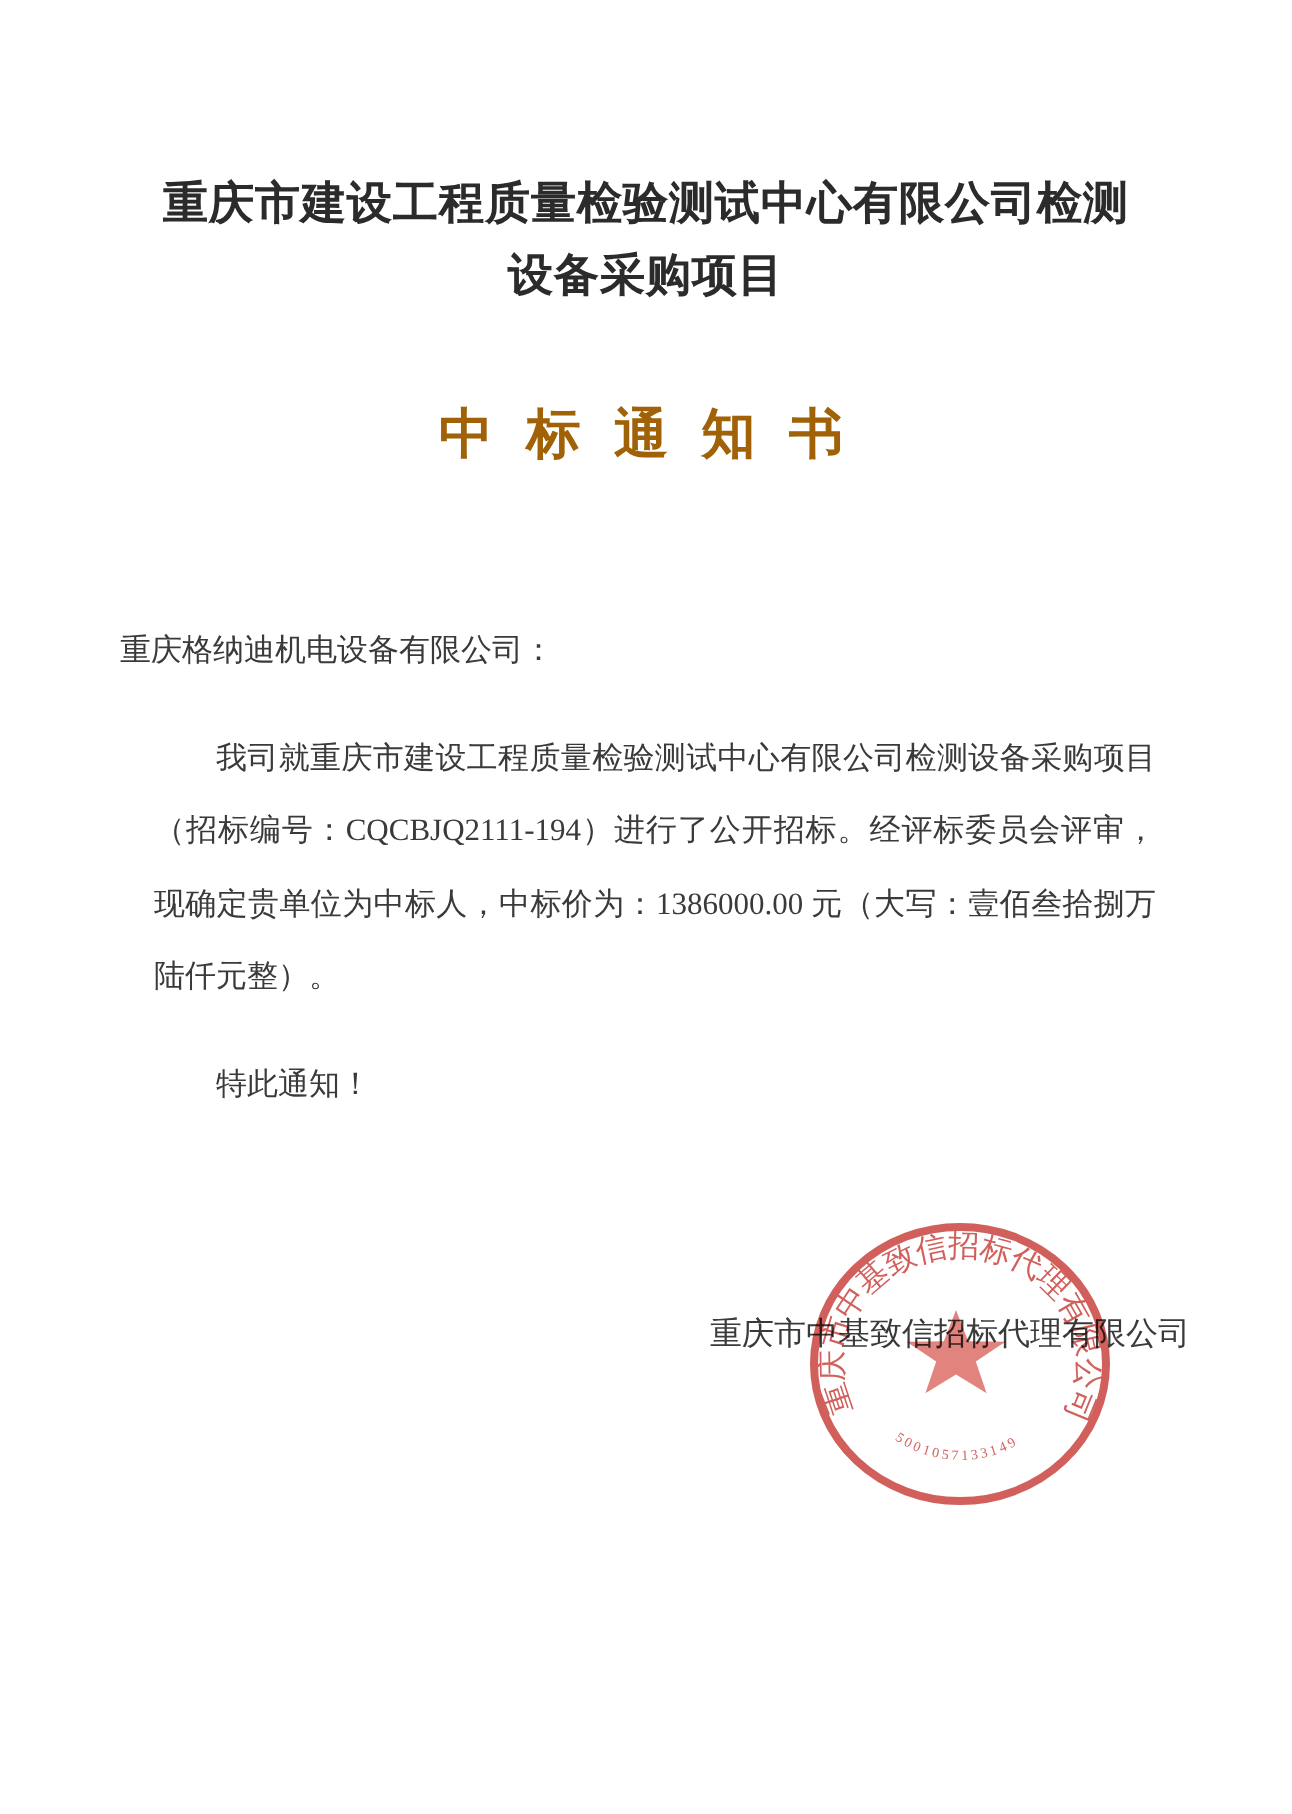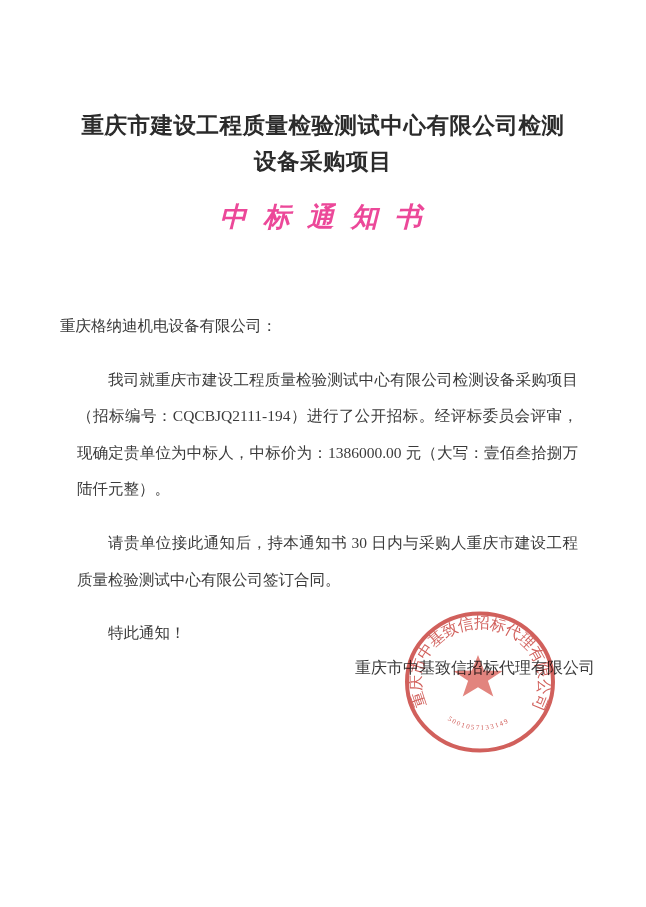--- a/index.html
+++ b/index.html
@@ -12,42 +12,41 @@
     width: 646px;
     height: 907px;
     margin: 0 auto;
     background: #ffffff;
     overflow: hidden;
     font-family: "Liberation Serif", "DejaVu Serif", serif;
     color: #3a3a3a;
   }
   .project-title {
     position: absolute;
-    top: 108px;
+    top: 84px;
     left: 0;
     right: 0;
     text-align: center;
     font-size: 22.5px;
     font-weight: bold;
     color: #2b2b2b;
     line-height: 36px;
     letter-spacing: 0.5px;
   }
   .notice-title {
     position: absolute;
     top: 198px;
     left: 0;
     right: 0;
     text-align: center;
     font-size: 27px;
     font-weight: bold;
-    color: #ec4899;
+    color: #a16207;
     letter-spacing: 5px;
     line-height: 38px;
-    font-style: italic;
   }
   .body-text {
     position: absolute;
     top: 308px;
     left: 60px;
     width: 535px;
     font-size: 15.5px;
     line-height: 36.6px;
     text-align: justify;
     color: #3a3a3a;
@@ -98,21 +97,20 @@
   <div class="project-title">
     <div>重庆市建设工程质量检验测试中心有限公司检测</div>
     <div>设备采购项目</div>
   </div>
 
   <div class="notice-title">中 标 通 知 书</div>
 
   <div class="body-text">
     <p class="recipient">重庆格纳迪机电设备有限公司：</p>
     <p class="para">我司就重庆市建设工程质量检验测试中心有限公司检测设备采购项目（招标编号：CQCBJQ2111-194）进行了公开招标。经评标委员会评审，现确定贵单位为中标人，中标价为：1386000.00 元（大写：壹佰叁拾捌万陆仟元整）。</p>
-    <p class="para">请贵单位接此通知后，持本通知书 30 日内与采购人重庆市建设工程质量检验测试中心有限公司签订合同。</p>
     <p class="para">特此通知！</p>
   </div>
 
   <div class="signature">
     <div class="company">重庆市中基致信招标代理有限公司</div>
   </div>
 
   <svg class="seal" viewBox="400 603 160 157" xmlns="http://www.w3.org/2000/svg" aria-hidden="true">
     <defs>
       <path id="seal-arc-top" d="M 426.5 704.8 A 59 54 0 1 1 533.5 704.8" fill="none"></path>

